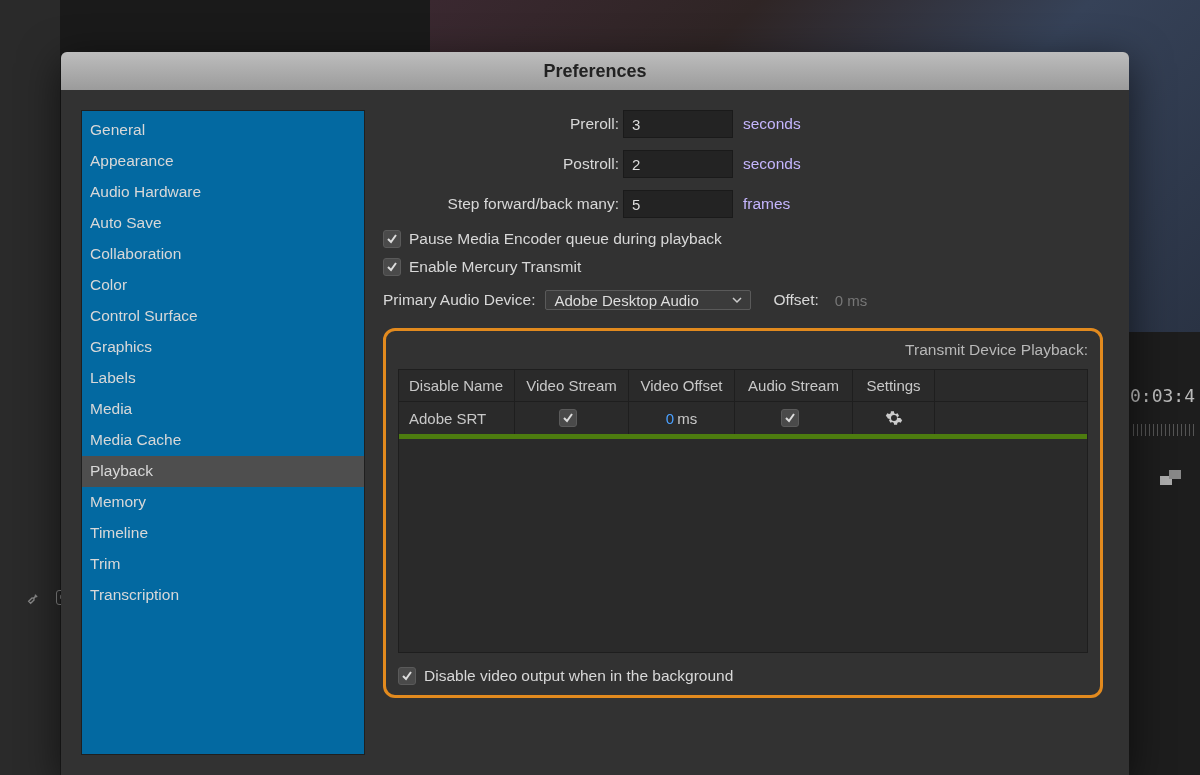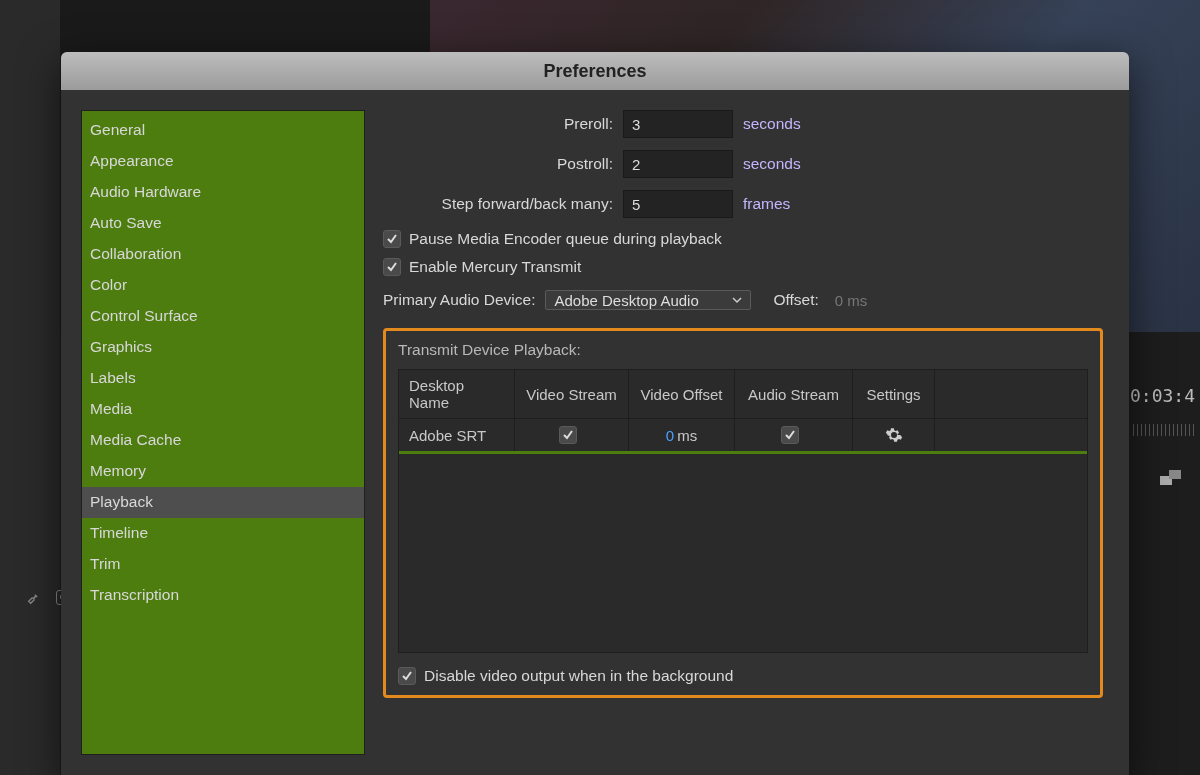--- a/index.html
+++ b/index.html
@@ -49,34 +49,34 @@
     height: 38px;
     background: linear-gradient(#bdbdbd, #9b9b9b);
     border-radius: 6px 6px 0 0;
     display: flex; align-items: center; justify-content: center;
     color: #222; font-size: 18px; font-weight: 600;
   }
   .dialog-body { flex: 1; display: flex; padding: 20px; gap: 12px; }
   .sidebar {
     width: 284px;
     border: 1px solid #1f1f1f;
-    background: #4d7c0f;
+    background: #0369a1;
     padding: 4px 0;
     overflow: hidden;
   }
   .sidebar-item {
     padding: 6px 8px 7px;
     color: #d8d8d8;
     font-size: 15.5px;
     cursor: pointer;
   }
   .sidebar-item.selected { background: #4e4e4e; }
   .content { flex: 1; padding: 0 6px; }
   .form-row { display: flex; align-items: center; margin-bottom: 12px; }
-  .form-label { flex: 0 0 240px; text-align: right; padding-right: 10px; color: #d8d8d8; font-size: 15.5px; }
+  .form-label { flex: 0 0 240px; text-align: right; padding-right: 4px; color: #d8d8d8; font-size: 15.5px; }
   .form-input {
     width: 110px; height: 28px;
     background: #232323;
     border: 1px solid #1a1a1a;
     color: #ddd;
     padding: 0 8px;
     font-size: 15px;
   }
   .form-suffix { margin-left: 10px; color: #c4b5fd; font-size: 15.5px; }
   .check-row { display: flex; align-items: center; margin: 4px 0 10px; }
@@ -100,45 +100,45 @@
     display: flex; align-items: center; justify-content: space-between;
     padding: 0 8px; font-size: 15px; color: #ddd; cursor: pointer;
     border-radius: 2px;
   }
   .dd-caret { width: 10px; height: 10px; }
   .offset-label { color: #d8d8d8; font-size: 15.5px; margin-left: 12px; }
   .offset-val { color: #777; font-size: 15px; margin-left: 6px; }
 
   .highlight-box {
     border: 3px solid #e28a1e;
-    border-radius: 4px;
+    border-radius: 12px;
     padding: 10px 12px;
     height: 370px;
-    display: flex; flex-direction: column;
+    display: flex; flex-direction: column; text-align: right;
   }
   .hb-title { color: #b8b8b8; font-size: 15.5px; margin-bottom: 10px; }
   .table {
     border: 1px solid #1e1e1e; background: #2a2a2a; flex: 1;
   }
   .thead { display: flex; border-bottom: 1px solid #1e1e1e; }
   .th, .td {
     padding: 7px 10px;
     font-size: 15px;
     color: #c8c8c8;
     border-right: 1px solid #1e1e1e;
     display: flex; align-items: center;
   }
   .th:last-child, .td:last-child { border-right: none; }
   .col-name   { width: 116px; }
   .col-vstr   { width: 114px; justify-content: center; }
   .col-voff   { width: 106px; justify-content: center; }
   .col-astr   { width: 118px; justify-content: center; }
   .col-set    { width: 82px; justify-content: center; }
   .col-rest   { flex: 1; }
-  .trow { display: flex; border-bottom: 3px solid #4d7c0f; }
+  .trow { display: flex; border-bottom: 5px solid #4d7c0f; }
   .gear svg { width: 18px; height: 18px; fill: #ccc; }
   .hb-footer { display: flex; align-items: center; margin-top: 14px; }
 </style>
 </head>
 <body>
 
 <div class="bg-layer">
   <div class="bg-right-video"></div>
   <div class="bg-right-dark"></div>
   <div class="bg-left">
@@ -179,22 +179,22 @@
         <div class="sidebar-item">Appearance</div>
         <div class="sidebar-item">Audio Hardware</div>
         <div class="sidebar-item">Auto Save</div>
         <div class="sidebar-item">Collaboration</div>
         <div class="sidebar-item">Color</div>
         <div class="sidebar-item">Control Surface</div>
         <div class="sidebar-item">Graphics</div>
         <div class="sidebar-item">Labels</div>
         <div class="sidebar-item">Media</div>
         <div class="sidebar-item">Media Cache</div>
+        <div class="sidebar-item selected">Playback</div>
         <div class="sidebar-item">Memory</div>
-        <div class="sidebar-item selected">Playback</div>
         <div class="sidebar-item">Timeline</div>
         <div class="sidebar-item">Trim</div>
         <div class="sidebar-item">Transcription</div>
       </div>
 
     <div class="content">
       <div class="form-row">
         <div class="form-label">Preroll:</div>
         <input class="form-input" value="3" style="">
         <div class="form-suffix">seconds</div>
@@ -236,21 +236,21 @@
             </svg>
         </div>
         <span class="offset-label">Offset:</span>
         <span class="offset-val">0 ms</span>
       </div>
 
       <div class="highlight-box">
         <div class="hb-title">Transmit Device Playback:</div>
         <div class="table">
           <div class="thead">
-            <div class="th col-name">Desktop Name</div>
+            <div class="th col-name">Disable Name</div>
             <div class="th col-vstr">Video Stream</div>
             <div class="th col-voff">Video Offset</div>
             <div class="th col-astr">Audio Stream</div>
             <div class="th col-set">Settings</div>
             <div class="th col-rest"></div>
           </div>
           <div class="trow">
             <div class="td col-name">Adobe SRT</div>
             <div class="td col-vstr">
               <span class="chk">

